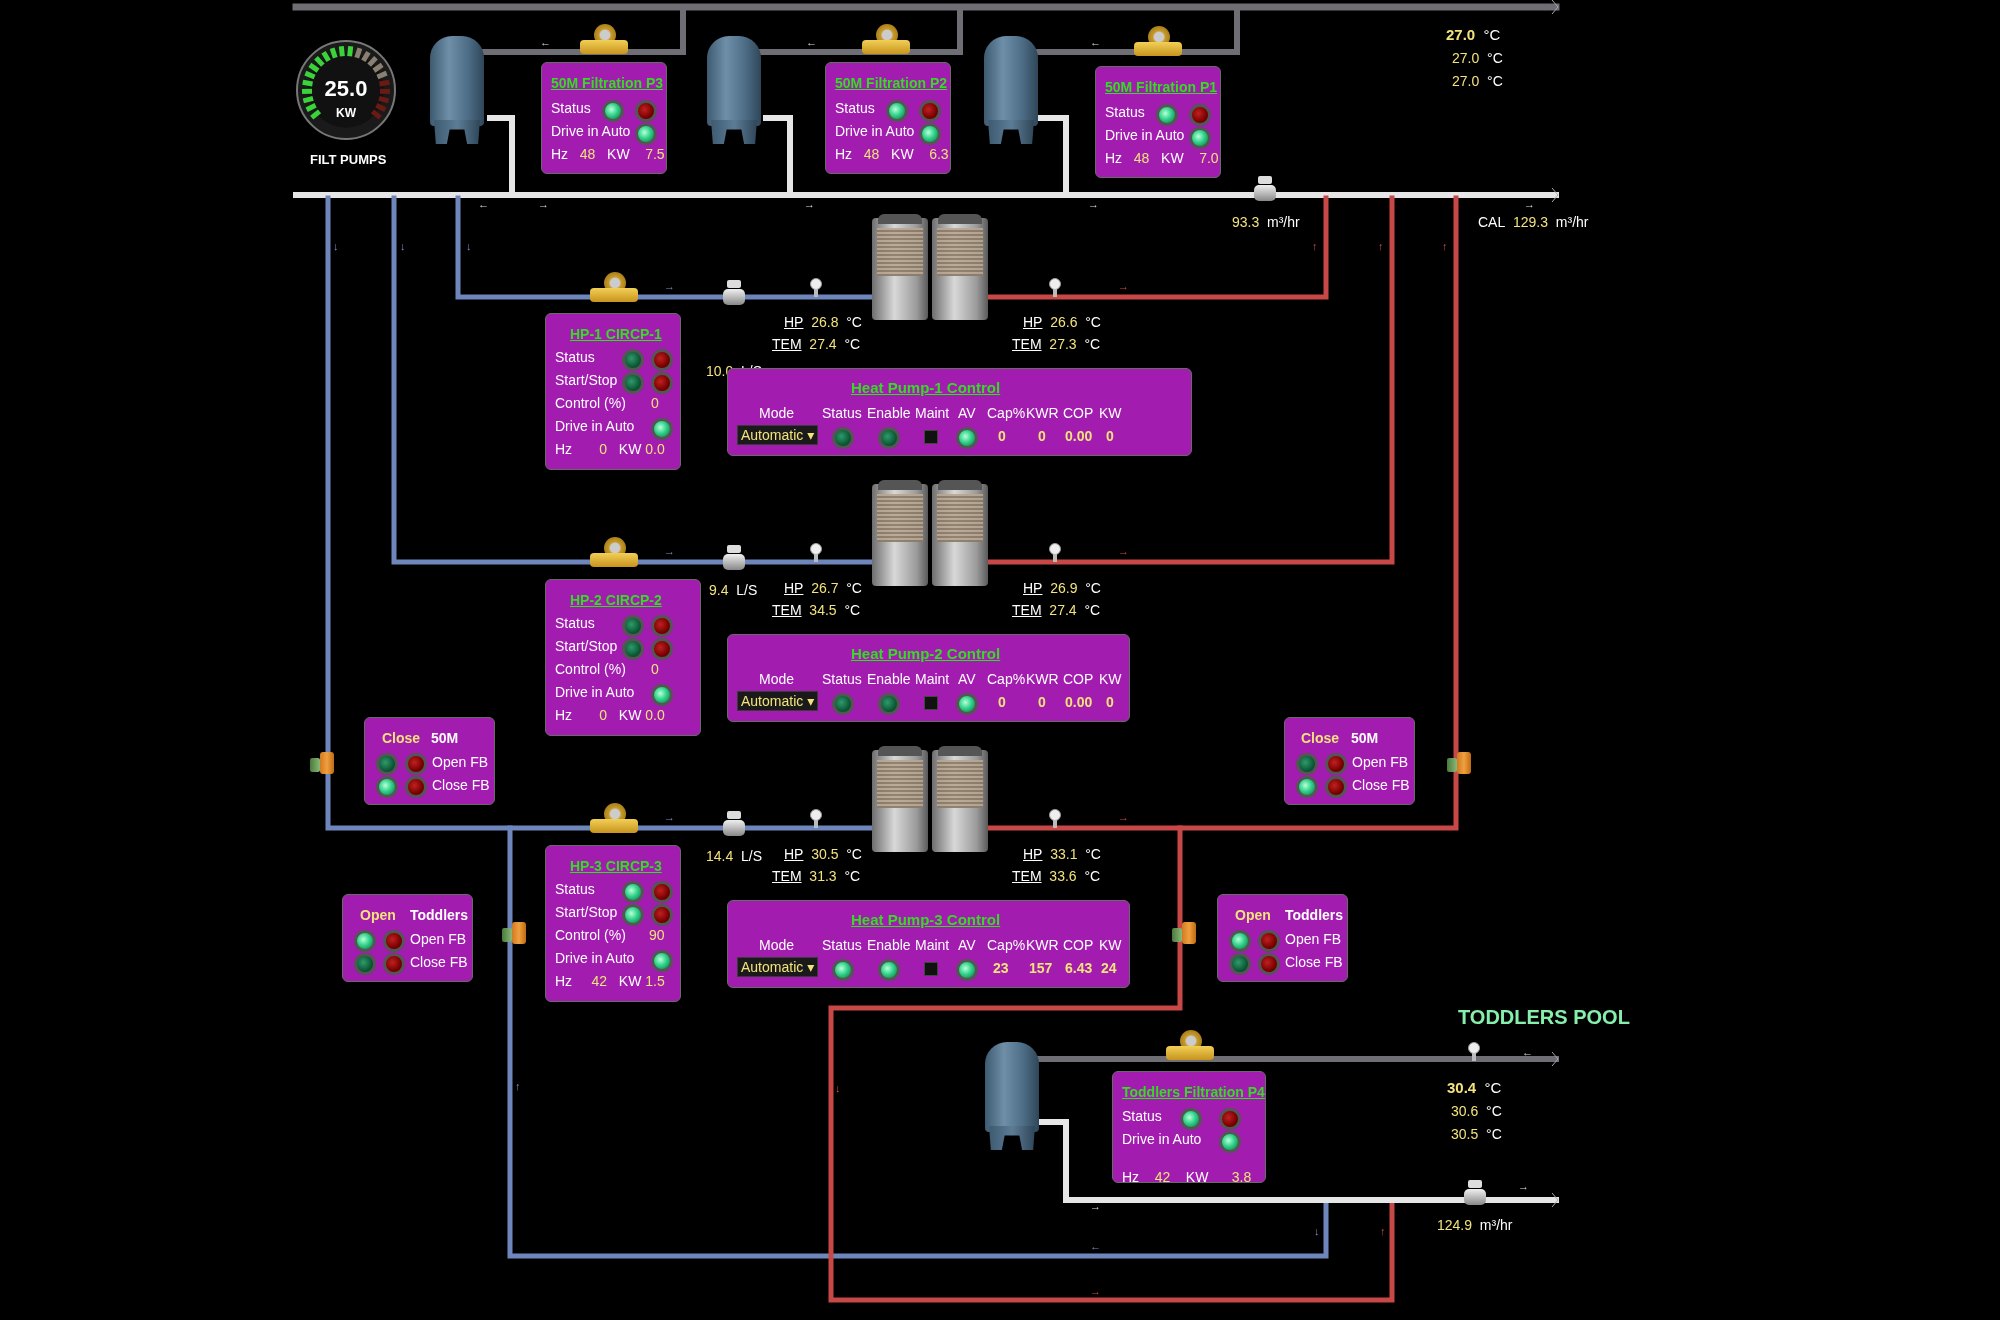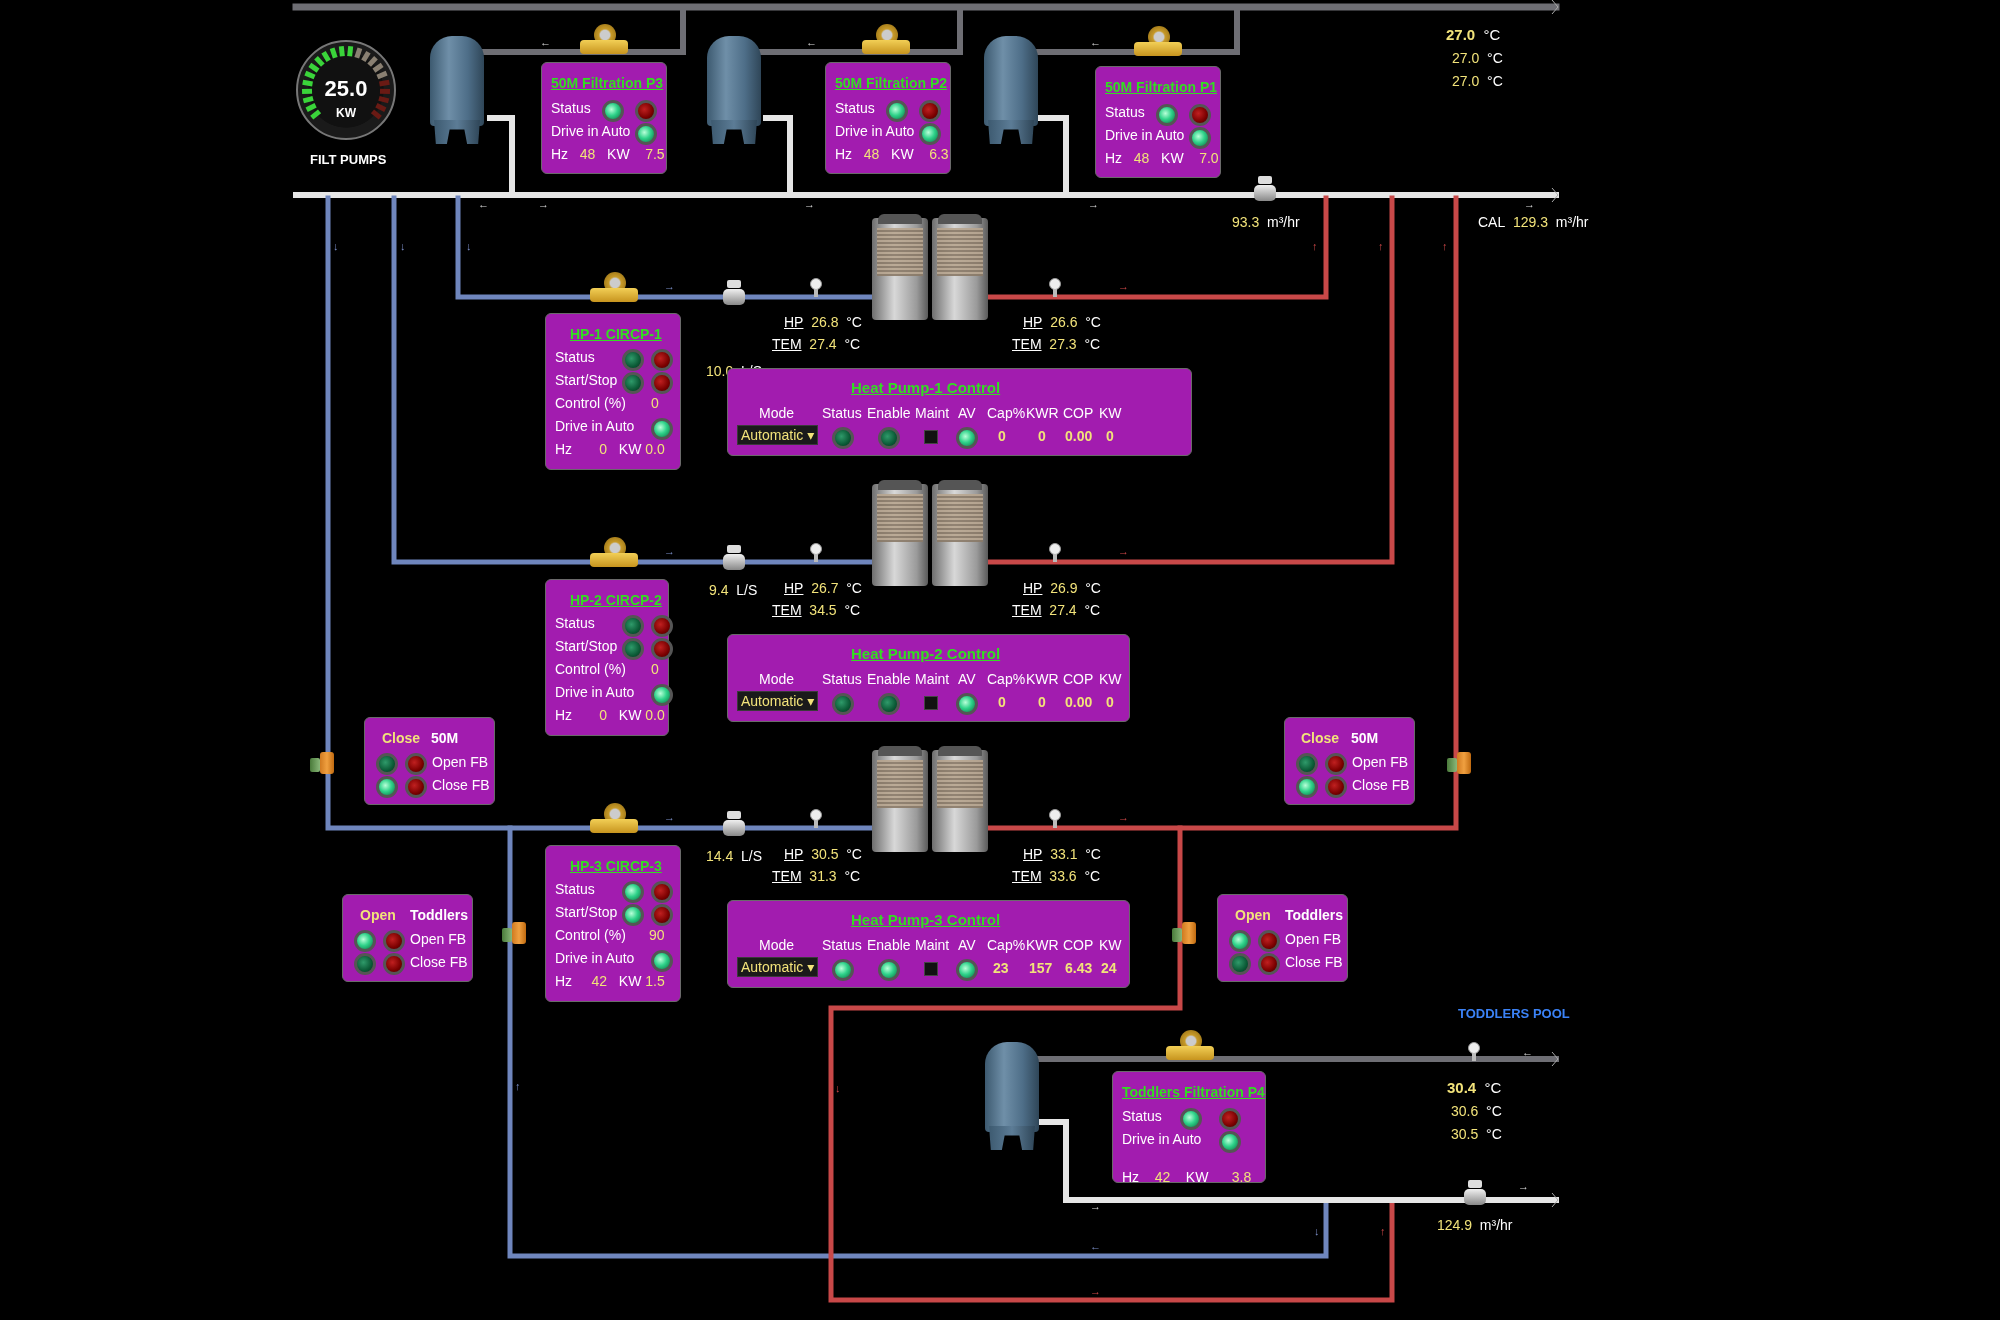--- a/index.html
+++ b/index.html
@@ -396,21 +396,21 @@
   <div class="led goff" style="left:104px;top:58px;"></div>
   <div class="led goff" style="left:150px;top:58px;"></div>
   <div class="chk" style="left:196px;top:61px;"></div>
   <div class="led gon" style="left:228px;top:58px;"></div>
   <div class="row yb" style="left:270px;top:59px;">0</div>
   <div class="row yb" style="left:310px;top:59px;">0</div>
   <div class="row yb" style="left:337px;top:59px;">0.00</div>
   <div class="row yb" style="left:378px;top:59px;">0</div>
 </div>
 
-<div class="panel" style="left:545px;top:579px;width:124px;height:157px;">
+<div class="panel" style="left:545px;top:579px;width:156px;height:157px;">
   <div class="row ptitle" style="left:24px;top:12px;">HP-2 CIRCP-2</div>
   <div class="row" style="left:9px;top:35px;">Status</div>
   <div class="led goff" style="left:76px;top:35px;"></div>
   <div class="led roff" style="left:105px;top:35px;"></div>
   <div class="row" style="left:9px;top:58px;">Start/Stop</div>
   <div class="led goff" style="left:76px;top:58px;"></div>
   <div class="led roff" style="left:105px;top:58px;"></div>
   <div class="row" style="left:9px;top:81px;">Control (%)</div>
   <div class="row y" style="left:105px;top:81px;">0</div>
   <div class="row" style="left:9px;top:104px;">Drive in Auto</div>
@@ -528,21 +528,21 @@
   <div class="row yb" style="left:17px;top:12px;">Open</div>
   <div class="row" style="left:67px;top:12px;font-weight:bold;">Toddlers</div>
   <div class="led gon" style="left:11px;top:35px;"></div>
   <div class="led roff" style="left:40px;top:35px;"></div>
   <div class="row" style="left:67px;top:36px;">Open FB</div>
   <div class="led goff" style="left:11px;top:58px;"></div>
   <div class="led roff" style="left:40px;top:58px;"></div>
   <div class="row" style="left:67px;top:59px;">Close FB</div>
 </div>
 
-<div class="lbl" style="left:1458px;top:1006px;font-size:13px;font-weight:bold;color:#3b82f6;">TODDLERS POOL</div>
+<div class="lbl" style="left:1458px;top:1006px;font-size:20px;font-weight:bold;color:#86efac;">TODDLERS POOL</div>
 
 <div class="panel" style="left:1112px;top:1071px;width:154px;height:112px;">
   <div class="row ptitle" style="left:9px;top:12px;">Toddlers Filtration P4</div>
   <div class="row" style="left:9px;top:36px;">Status</div>
   <div class="led gon" style="left:67px;top:36px;"></div>
   <div class="led roff" style="left:106px;top:36px;"></div>
   <div class="row" style="left:9px;top:59px;">Drive in Auto</div>
   <div class="led gon" style="left:106px;top:59px;"></div>
   <div class="row" style="left:9px;top:82px;margin-top:15px;">
     <span>Hz</span>&nbsp;&nbsp;&nbsp;&nbsp;<span class="y">42</span>&nbsp;&nbsp;&nbsp;&nbsp;<span>KW</span>&nbsp;&nbsp;&nbsp;&nbsp;&nbsp;&nbsp;<span class="y">3.8</span>

